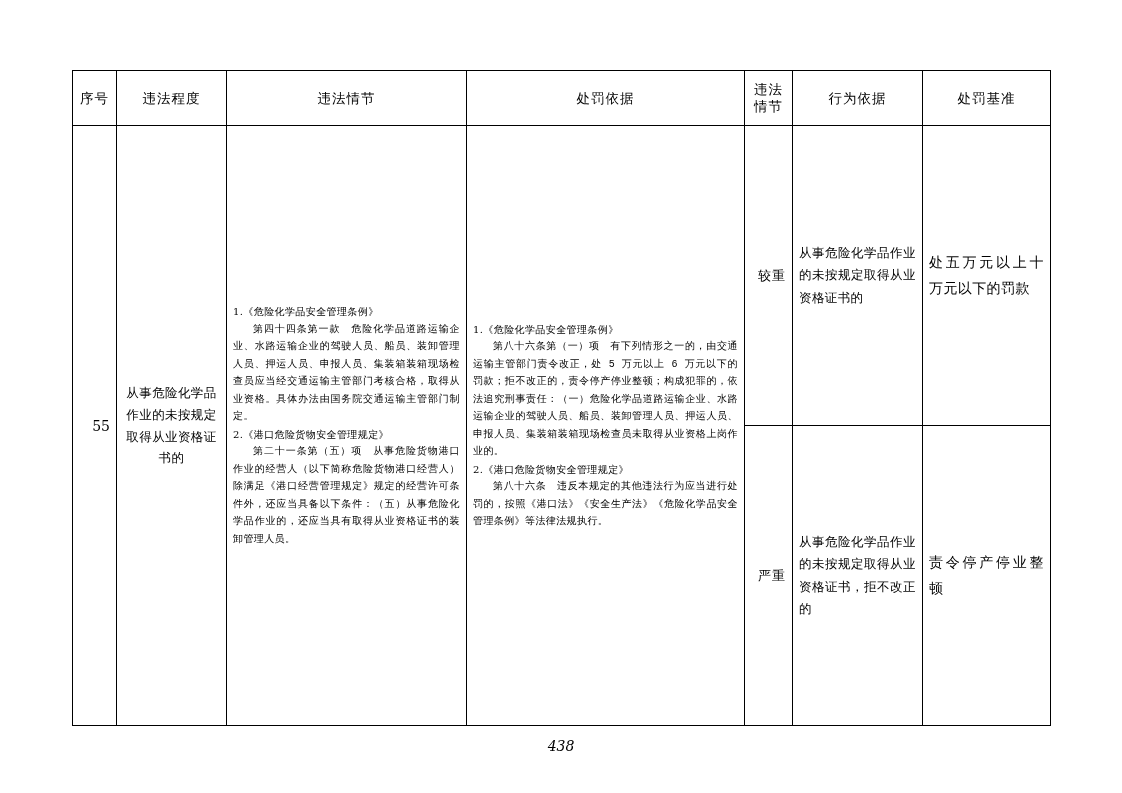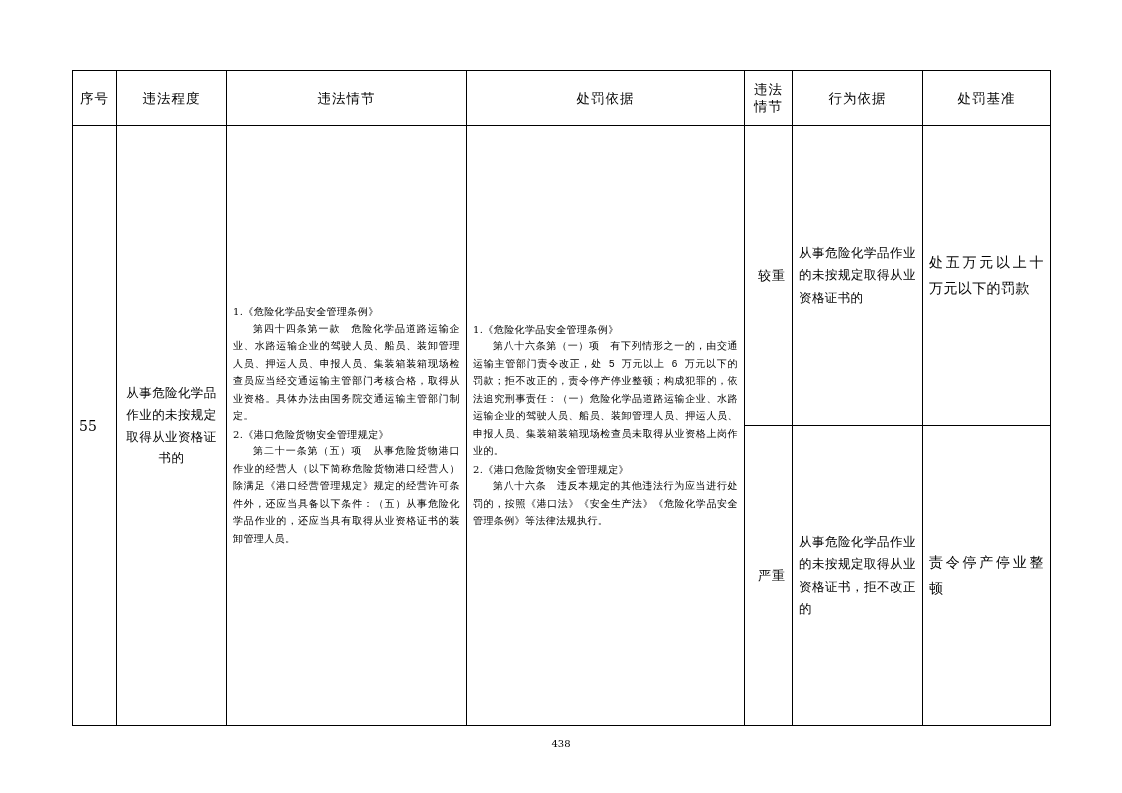--- a/index.html
+++ b/index.html
@@ -48,21 +48,21 @@
   }
   .col-no { width: 44px; }
   .col-act { width: 110px; }
   .col-basis { width: 240px; }
   .col-pun { width: 278px; }
   .col-deg { width: 48px; }
   .col-circ { width: 130px; }
   .col-std { width: 128px; }
 
   .cell-no {
-    text-align: left;
+    text-align: right;
     font-size: 14px;
     vertical-align: middle;
   }
   .cell-text {
     font-size: 10px;
     line-height: 1.75;
     text-align: justify;
     text-justify: inter-ideograph;
     vertical-align: middle;
     letter-spacing: 0.4px;
@@ -108,22 +108,23 @@
     padding-right: 8px;
   }
   .row-upper { height: 300px; }
   .row-lower { height: 300px; }
   .page-number {
     position: absolute;
     left: 0;
     right: 0;
     top: 738px;
     text-align: center;
-    font-size: 10px;
+    font-size: 14px;
     font-family: "DejaVu Serif", "Liberation Serif", serif;
+    font-style: italic;
   }
 </style>
 </head>
 <body>
 
 <div class="page">
 
   <div class="table-wrap">
     <table class="main">
       <colgroup>

